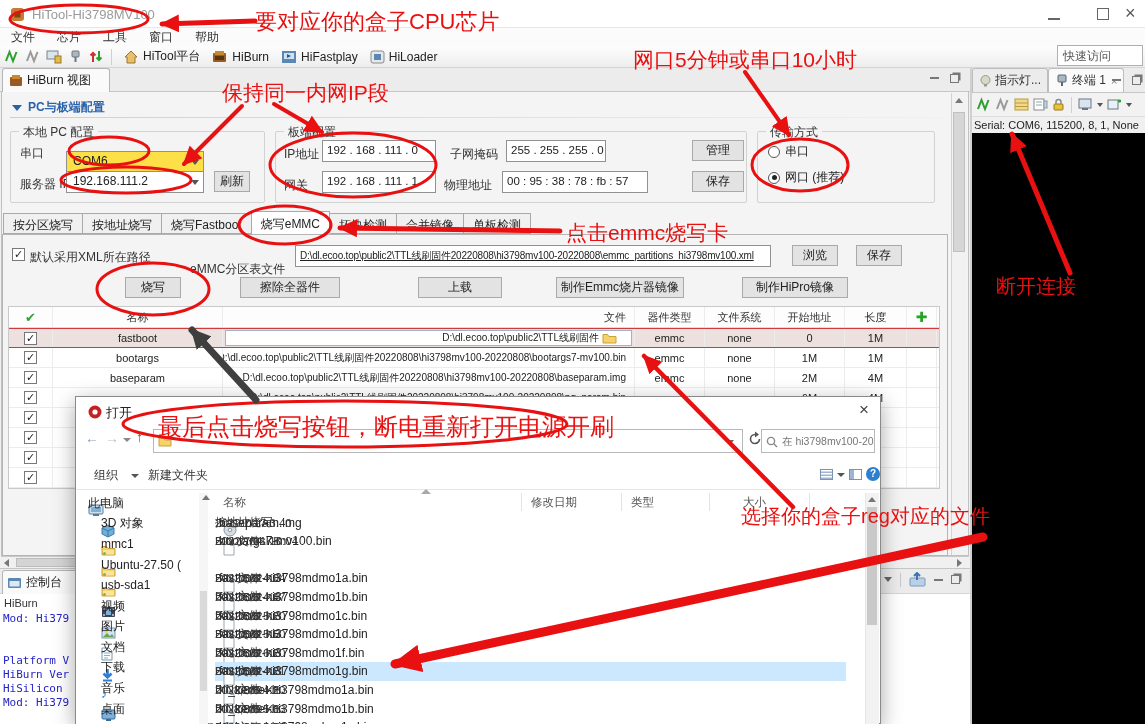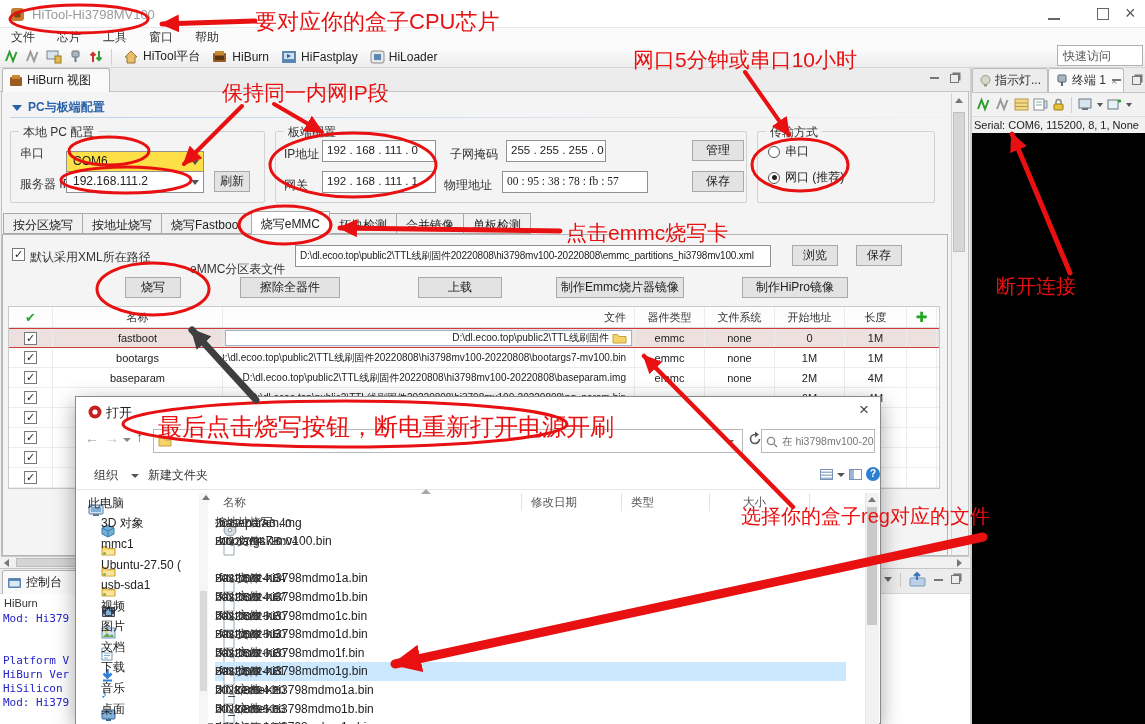--- a/index.html
+++ b/index.html
@@ -47,41 +47,41 @@
   .radio.sel .rdot::after { content:""; position:absolute; left:2.5px; top:2.5px; width:5px; height:5px; border-radius:50%; background:#222; }
 
   #subtabs { left:3px; top:212px; height:22px; display:flex; align-items:flex-end; }
   .subtab { height:21px; padding:3px 9px 0; font-size:12px; background:#f0f0f0; border:1px solid #a9a9a9; border-left:none; color:#222; }
   .subtab:first-child { border-left:1px solid #a9a9a9; }
   .subtab.active { background:#fff; height:23px; border-bottom:1px solid #fff; position:relative; z-index:2; padding-top:4px; }
   #pane { left:2px; top:234px; width:946px; height:322px; background:#f4f4f4; border:1px solid #b5b5b5; }
 
   .cb { position:absolute; width:13px; height:13px; background:#fff; border:1px solid #787878; font-size:11px; line-height:11px; text-align:center; color:#222; }
   #xml-label1 { left:30px; top:249px; } #xml-label2 { left:190px; top:249px;margin-top:12px; }
-  #xml-input { left:295px; top:245px; width:476px; font-size:10px; letter-spacing:-0.2px; }
+  #xml-input { left:295px; top:245px; width:476px; font-size:10px; letter-spacing:-0.2px;text-decoration:underline; }
   #btn-browse { left:792px; top:245px; width:46px; } #btn-savex { left:856px; top:245px; width:46px; }
   #btnrow .wbtn:nth-child(1){ left:125px; width:56px; }
   #btnrow .wbtn:nth-child(2){ left:240px; width:100px; }
   #btnrow .wbtn:nth-child(3){ left:418px; width:84px; }
   #btnrow .wbtn:nth-child(4){ left:556px; width:128px; }
   #btnrow .wbtn:nth-child(5){ left:742px; width:106px; }
   #btnrow .wbtn { top:277px; }
 
   #ptable { left:8px; top:306px; width:932px; background:#fff; border:1px solid #c9c9c9; }
   .prow { display:grid; grid-template-columns:44px 170px 412px 70px 70px 70px 62px 30px; height:20px; border-bottom:1px solid #ececec; background:#fff; }
   .prow > div { border-right:1px solid #ececec; font-size:11px; display:flex; align-items:center; justify-content:center; overflow:hidden; white-space:nowrap; position:relative; }
   .prow .c-file { justify-content:flex-end; padding-right:8px; font-size:10px; }
   .prow.hdr { height:21px; background:#fdfdfd; border-bottom:1px solid #dcdcdc; }
   .prow.hdr > div { font-size:11px; color:#333; }
   .prow.sel { background:#ece1de; border-top:1px solid #cf3a3a; border-bottom:1px solid #cf3a3a; }
   .prow.sel > div { background:#ece1de; }
   .hdr-check { color:#2fa32f; font-size:13px; font-weight:bold; }
   .hdr-plus { color:#22a522; font-size:14px; font-weight:bold; }
   .rowcb { width:13px; height:13px; background:#fff; border:1px solid #787878; font-size:11px; line-height:11px; text-align:center; color:#222; }
-  .cell-editor { position:absolute; left:2px; right:2px; top:1px; bottom:1px; background:#fff; border:1px solid #9eb4cd; display:flex; align-items:center; justify-content:flex-end; gap:3px; padding-right:4px; font-size:10px; }
+  .cell-editor { position:absolute; left:2px; right:2px; top:1px; bottom:1px; background:#fff; border:1px solid #9eb4cd; display:flex; align-items:center; justify-content:flex-end; gap:3px; padding-right:14px; font-size:10px; }
 
   #hscroll { left:1px; top:556px; width:968px; height:13px; background:#f0f0f0; border-top:1px solid #c8c8c8; }
   #hthumb { left:16px; top:558px; width:690px; height:9px; background:#d4d4d4; border:1px solid #bdbdbd; }
   .arr-l { width:0;height:0;border-top:4px solid transparent;border-bottom:4px solid transparent;border-right:5px solid #777; }
   .arr-r { width:0;height:0;border-top:4px solid transparent;border-bottom:4px solid transparent;border-left:5px solid #777; }
   .arr-u { width:0;height:0;border-left:4px solid transparent;border-right:4px solid transparent;border-bottom:5px solid #777; }
   #vscroll { left:951px; top:93px; width:16px; height:462px; background:#f2f2f2; border-left:1px solid #d2d2d2; }
   #vthumb { left:953px; top:112px; width:12px; height:140px; background:#d6d6d6; border:1px solid #c0c0c0; }
 
   
@@ -283,21 +283,21 @@
   <div class="abs groupbox" id="gb-board">
     <span class="gb-label">板端配置</span>
   </div>
   <span class="abs flabel" style="left:284px;top:146px;">IP地址</span>
   <div class="abs tinput" style="left:322px;top:140px;width:114px;">192 . 168 . 111 .  0</div>
   <span class="abs flabel" style="left:284px;top:177px;">网关</span>
   <div class="abs tinput" style="left:322px;top:171px;width:114px;">192 . 168 . 111 .  1</div>
   <span class="abs flabel" style="left:450px;top:146px;">子网掩码</span>
   <div class="abs tinput" style="left:506px;top:140px;width:100px;">255 . 255 . 255 .  0</div>
   <span class="abs flabel" style="left:444px;top:177px;">物理地址</span>
-  <div class="abs tinput" style="left:502px;top:171px;width:146px;font-family:Liberation Serif, serif;">00  :  95  :  38  :  78  :  fb  :  57</div>
+  <div class="abs tinput" style="left:502px;top:171px;width:146px;">00  :  95  :  38  :  78  :  fb  :  57</div>
   <div class="abs wbtn" style="left:692px;top:140px;width:52px;">管理</div>
   <div class="abs wbtn" style="left:692px;top:171px;width:52px;">保存</div>
 
   <div class="abs groupbox" id="gb-trans">
     <span class="gb-label">传输方式</span>
   </div>
   <div class="abs radio" style="left:768px;top:143px;">
       <span class="rdot"></span>
       <span>串口</span>
     </div>

